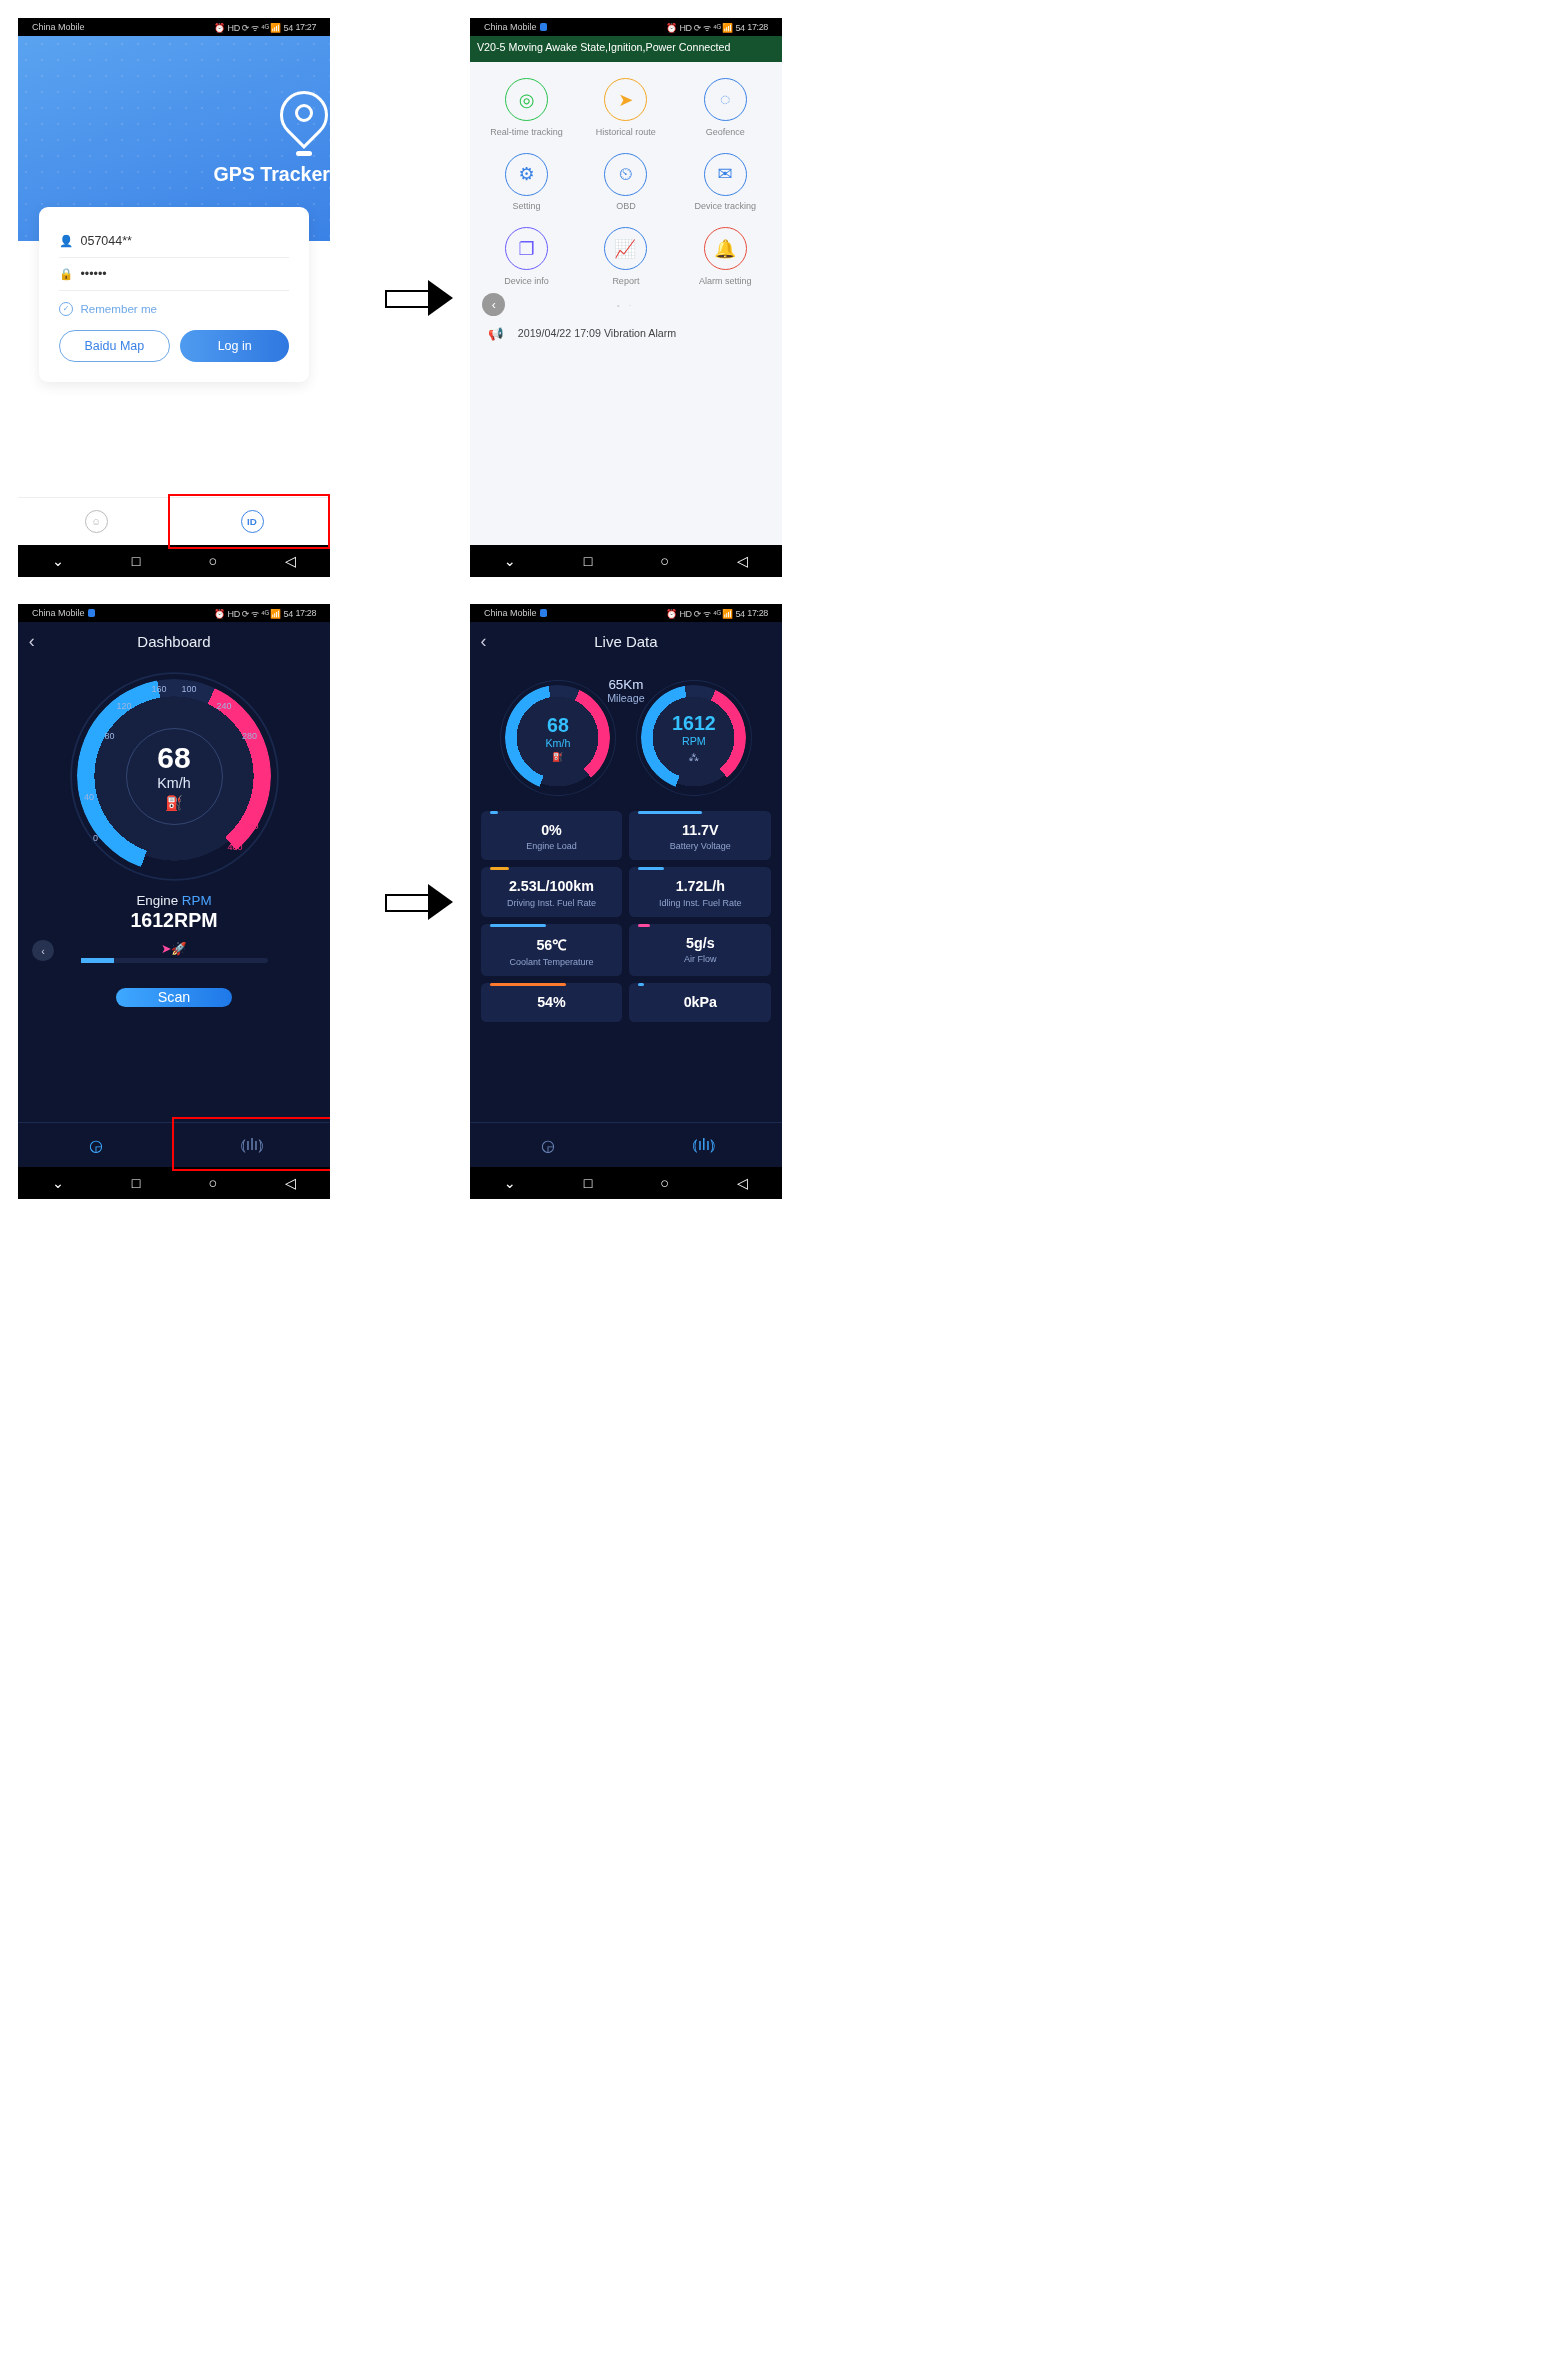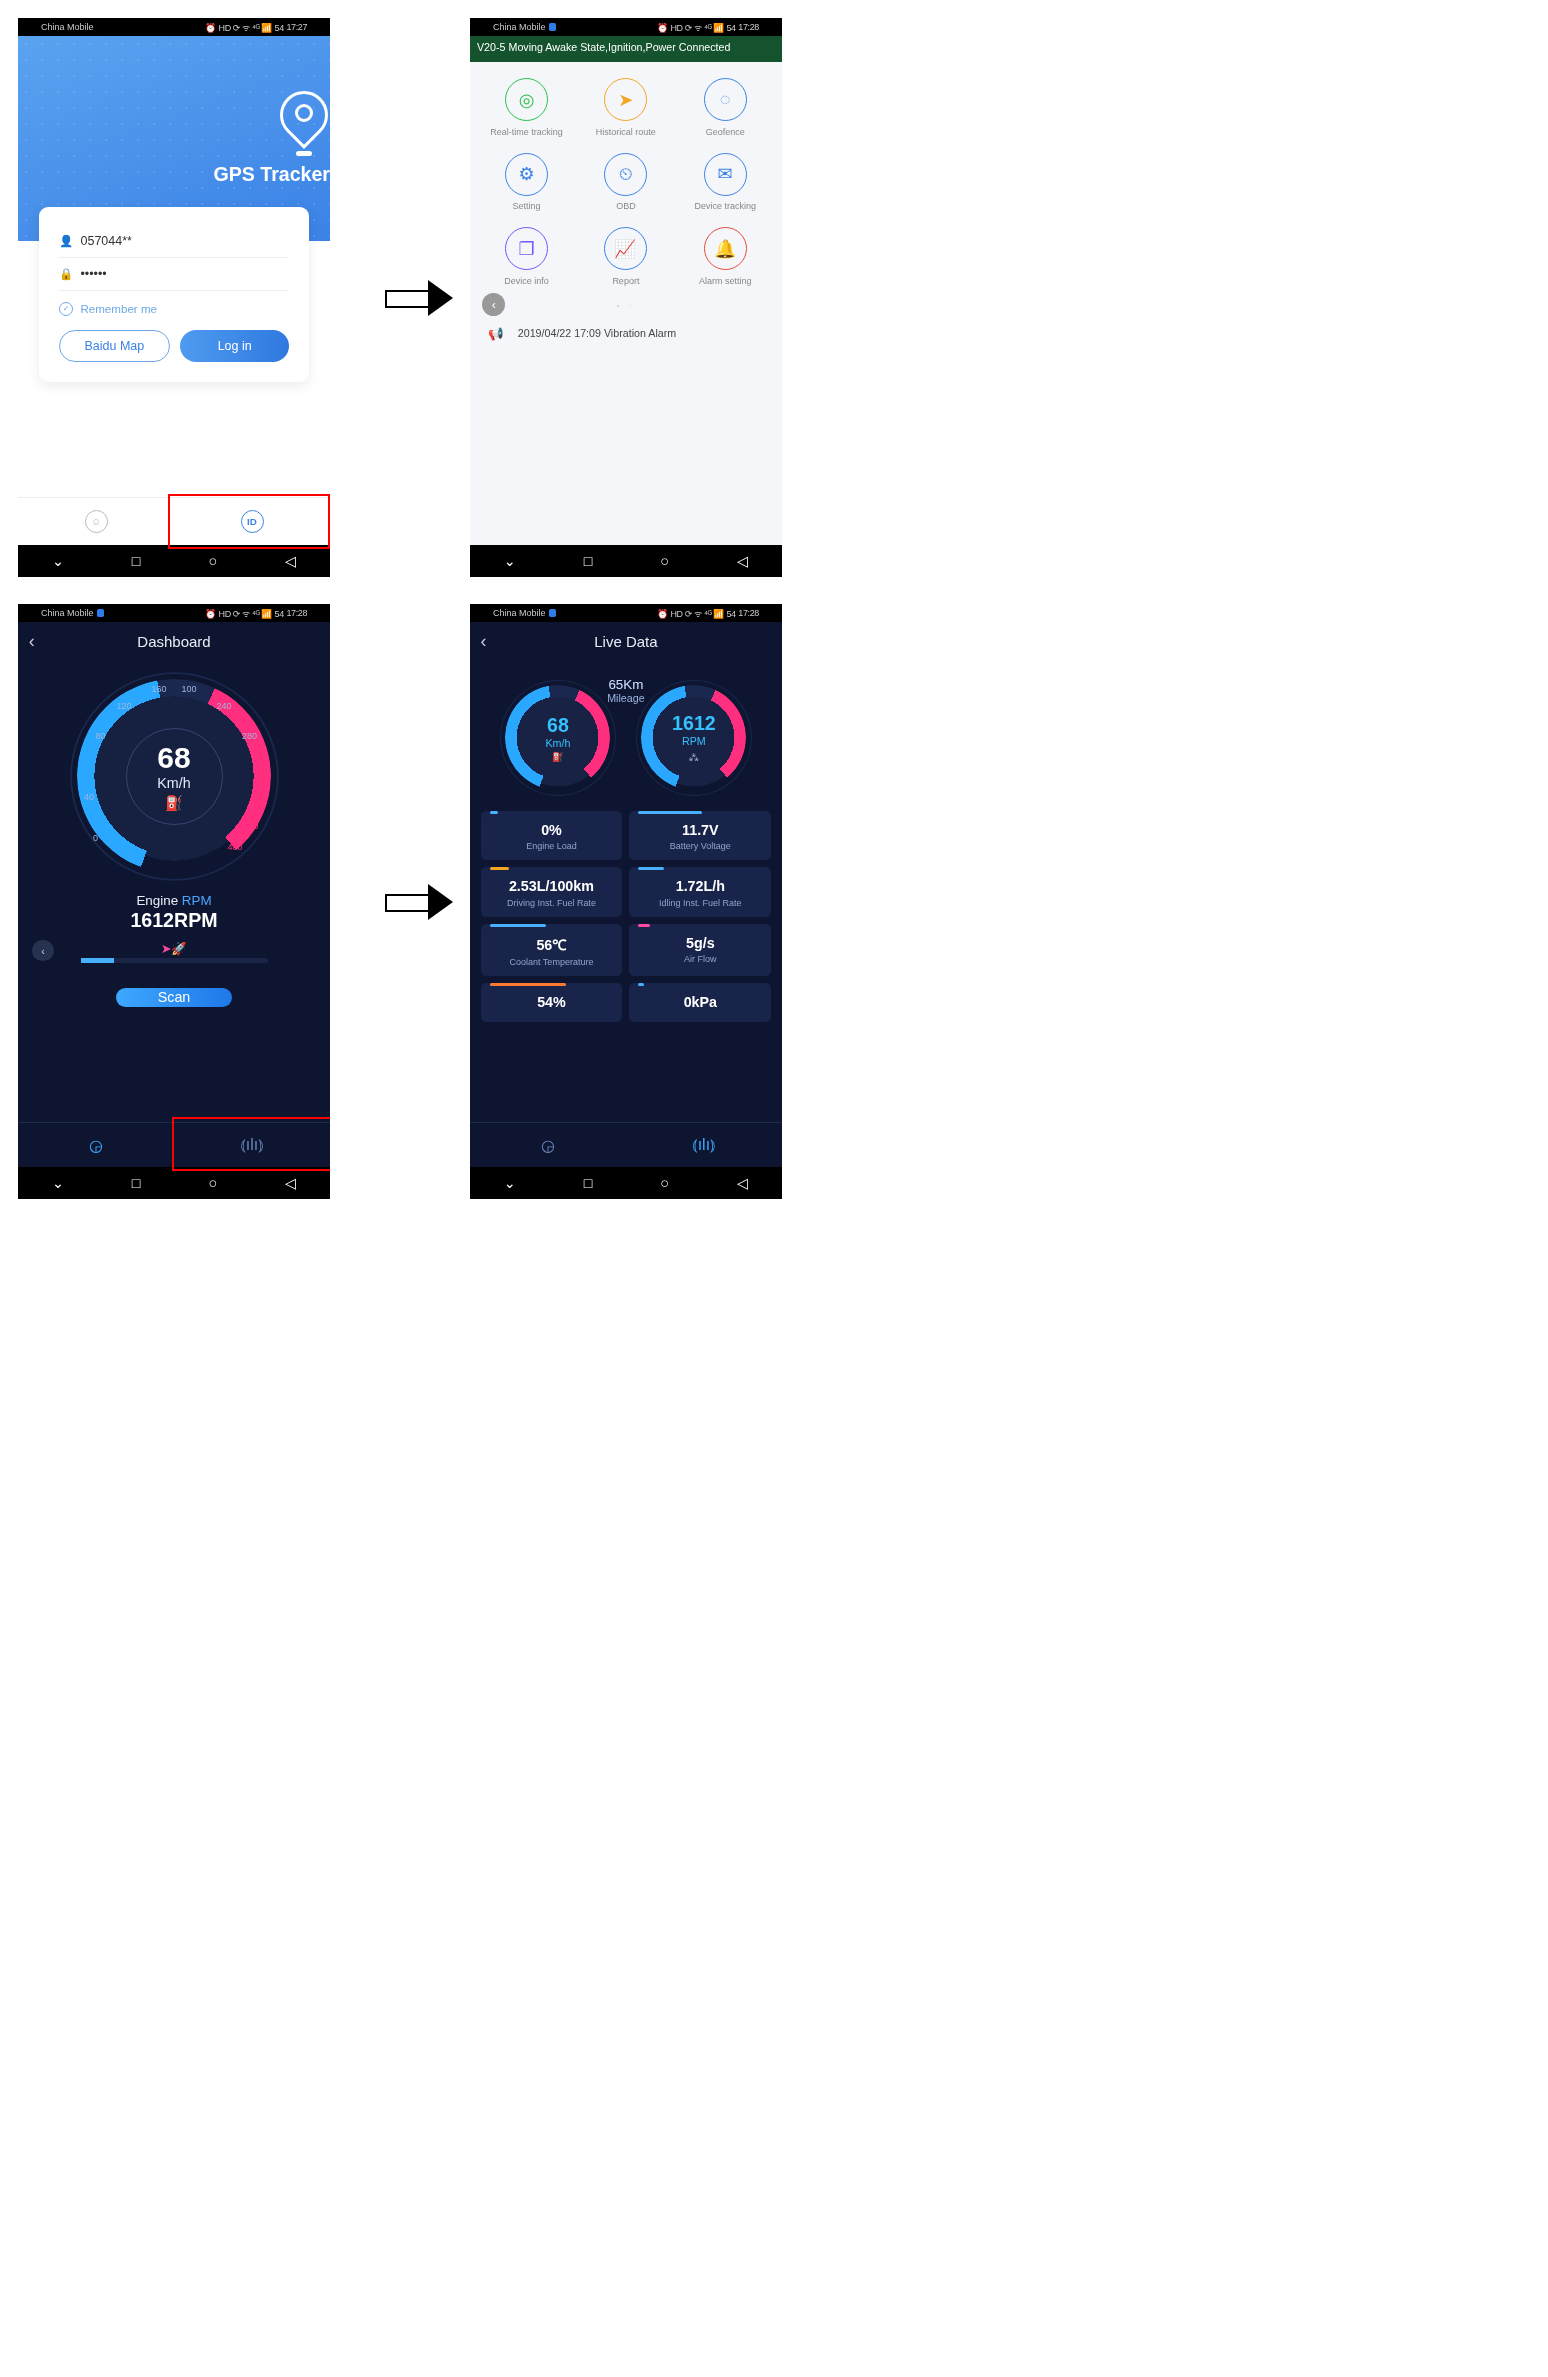--- a/index.html
+++ b/index.html
@@ -25,21 +25,21 @@
     flex-direction: column;
   }
   .statusbar {
     background: #000;
     color: #ccc;
     font-size: 9px;
     height: 18px;
     display: flex;
     justify-content: space-between;
     align-items: center;
-    padding: 0 23px;
+    padding: 0 14px;
   }
   .statusbar-left { display:flex; align-items:center; gap:3.6px; }
   .statusbar-right { display:flex; align-items:center; gap:2.7px; letter-spacing:-0.4px; }
   .dot-blue { width:7.1px; height:7.1px; background:#2b7de9; border-radius:1.8px; display:inline-block; }
   .navbar {
     background: #000;
     height: 32px;
     display:flex;
     justify-content:space-around;
     align-items:center;
@@ -333,21 +333,21 @@
     <div class="screen s3" style="min-height:545px;">
       <div class="topbar">
         <span class="back-chev">‹</span>
         <span>Dashboard</span>
       </div>
       <div class="gauge-wrap">
         <div class="gauge">
           <div class="gauge-arc"></div>
           <div class="gauge-num" style="left:21.4px; bottom:36px;">0</div>
           <div class="gauge-num" style="left:12.5px; bottom:77px;">40</div>
-          <div class="gauge-num" style="left:24px; top:57px;">80</div>
+          <div class="gauge-num" style="left:33px; top:57px;">80</div>
           <div class="gauge-num" style="left:45px; top:27px;">120</div>
           <div class="gauge-num" style="left:80px; top:10.7px;">160</div>
           <div class="gauge-num" style="right:80px; top:10.7px;">100</div>
           <div class="gauge-num" style="right:45px; top:27px;">240</div>
           <div class="gauge-num" style="right:19.6px; top:57px;">280</div>
           <div class="gauge-num" style="right:10.7px; bottom:77px; color:#ff2e7e;">320</div>
           <div class="gauge-num" style="right:18px; bottom:48px; color:#ff2e7e;">360</div>
           <div class="gauge-num" style="right:34px; bottom:27px; color:#ff2e7e;">400</div>
           <div class="gauge-center">
             <div class="gauge-val">68</div>

